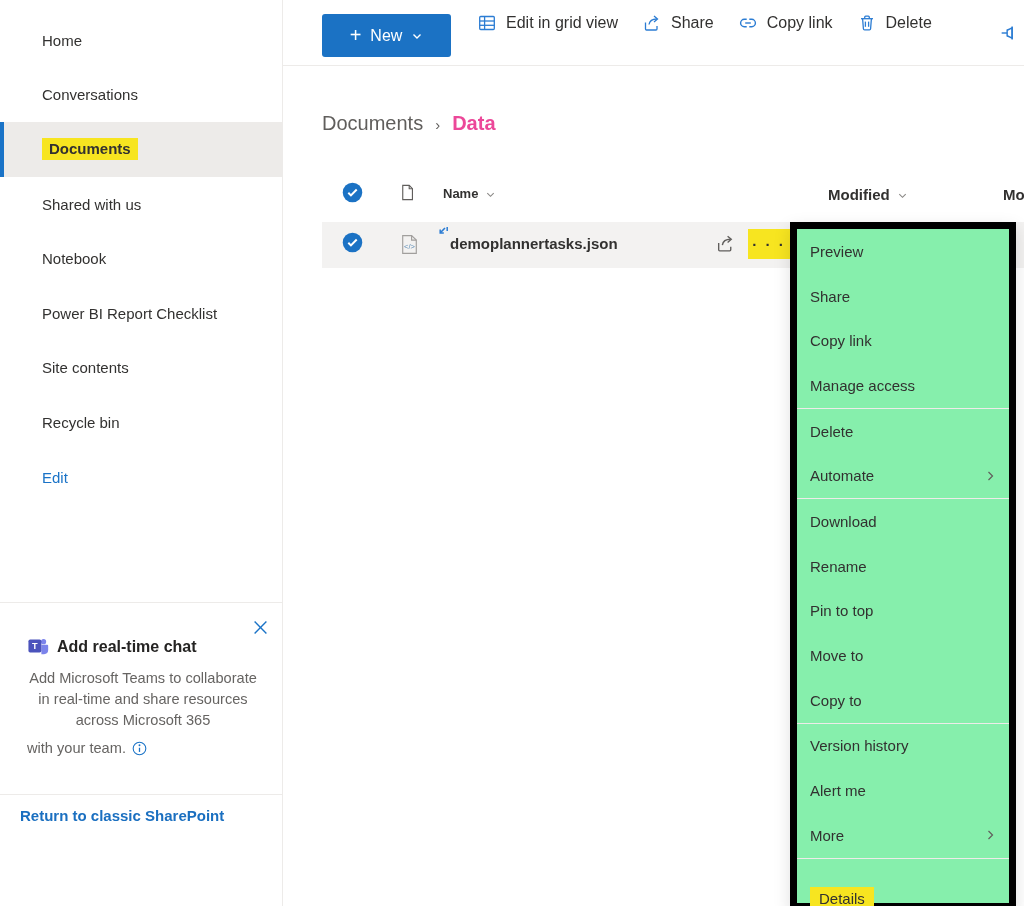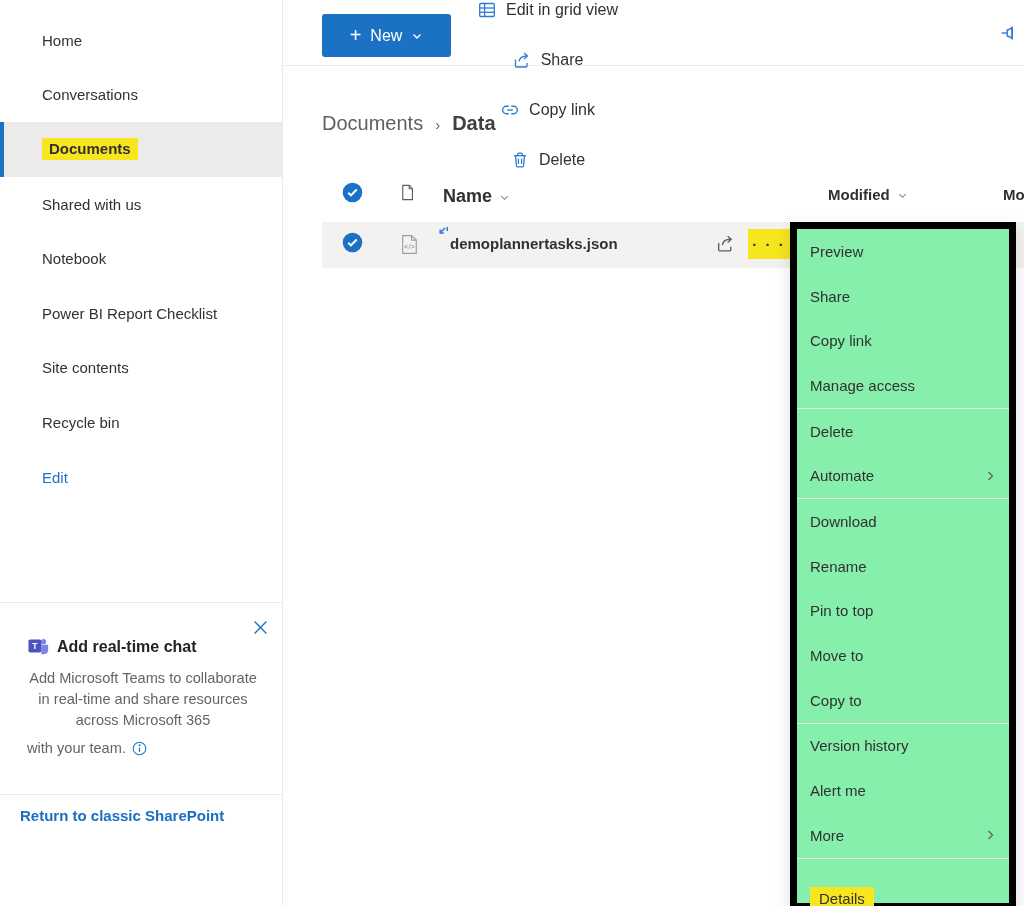--- a/index.html
+++ b/index.html
@@ -38,37 +38,37 @@
   .main { position:absolute; left:283px; top:0; right:0; bottom:0; background:#fff; }
 
   .toolbar { position:absolute; left:0; top:0; right:0; height:66px;
     border-bottom:1px solid #edebe9; }
   .new-btn { position:absolute; left:39px; top:14px; width:129px; height:43px;
     background:#1b72c4; border:none; border-radius:3px; color:#fff; font-size:16px;
     display:flex; align-items:center; justify-content:center; gap:9px; cursor:pointer;
     font-family:inherit; }
   .new-btn .plus { font-size:20px; font-weight:400; line-height:1; margin-top:-2px; }
   .tb-actions { position:absolute; left:194px; top:0; height:46px; display:flex;
-    align-items:center; gap:30px;flex-direction:column; }
+    align-items:center; gap:24px; }
   .tb-action { display:flex; align-items:center; gap:9px; font-size:16px;
     color:#323130; cursor:pointer; white-space:nowrap; }
   .tb-action .ticon { color:#2b7cd3; display:flex; }
   .pin-action { position:absolute; left:717px; top:22px; color:#2b7cd3; cursor:pointer; }
 
   .breadcrumb { position:absolute; left:39px; top:112px; display:flex;
     align-items:center; font-size:20px; }
   .crumb-parent { color:#605e5c; cursor:pointer; }
   .crumb-sep { color:#605e5c; margin:0 12px; font-size:15px; margin-top:2px; }
-  .crumb-current { color:#404040; font-weight:600; }
+  .crumb-current { color:#ec4899; font-weight:600; }
 
   
   .cols { position:absolute; left:0; top:180px; right:0; height:36px; }
   .col-check { position:absolute; left:59px; top:2px; cursor:pointer; }
   .col-doc { position:absolute; left:115px; top:3px; color:#605e5c; cursor:pointer; }
-  .col-name { position:absolute; left:160px; top:6px; font-size:18px; font-weight:600;
+  .col-name { position:absolute; left:160px; top:6px; font-size:13px; font-weight:600;
     display:flex; align-items:center; gap:7px; cursor:pointer; }
   .col-mod { position:absolute; left:545px; top:6px; font-size:15px; font-weight:600;
     display:flex; align-items:center; gap:7px; cursor:pointer; }
   .col-modby { position:absolute; left:720px; top:6px; font-size:15px; font-weight:600;
     white-space:nowrap; cursor:pointer; }
   .chev { color:#8a8886; display:flex; margin-top:2px; }
 
   
   .frow { position:absolute; left:39px; right:0; top:222px; height:46px;
     background:#f3f2f1; }

